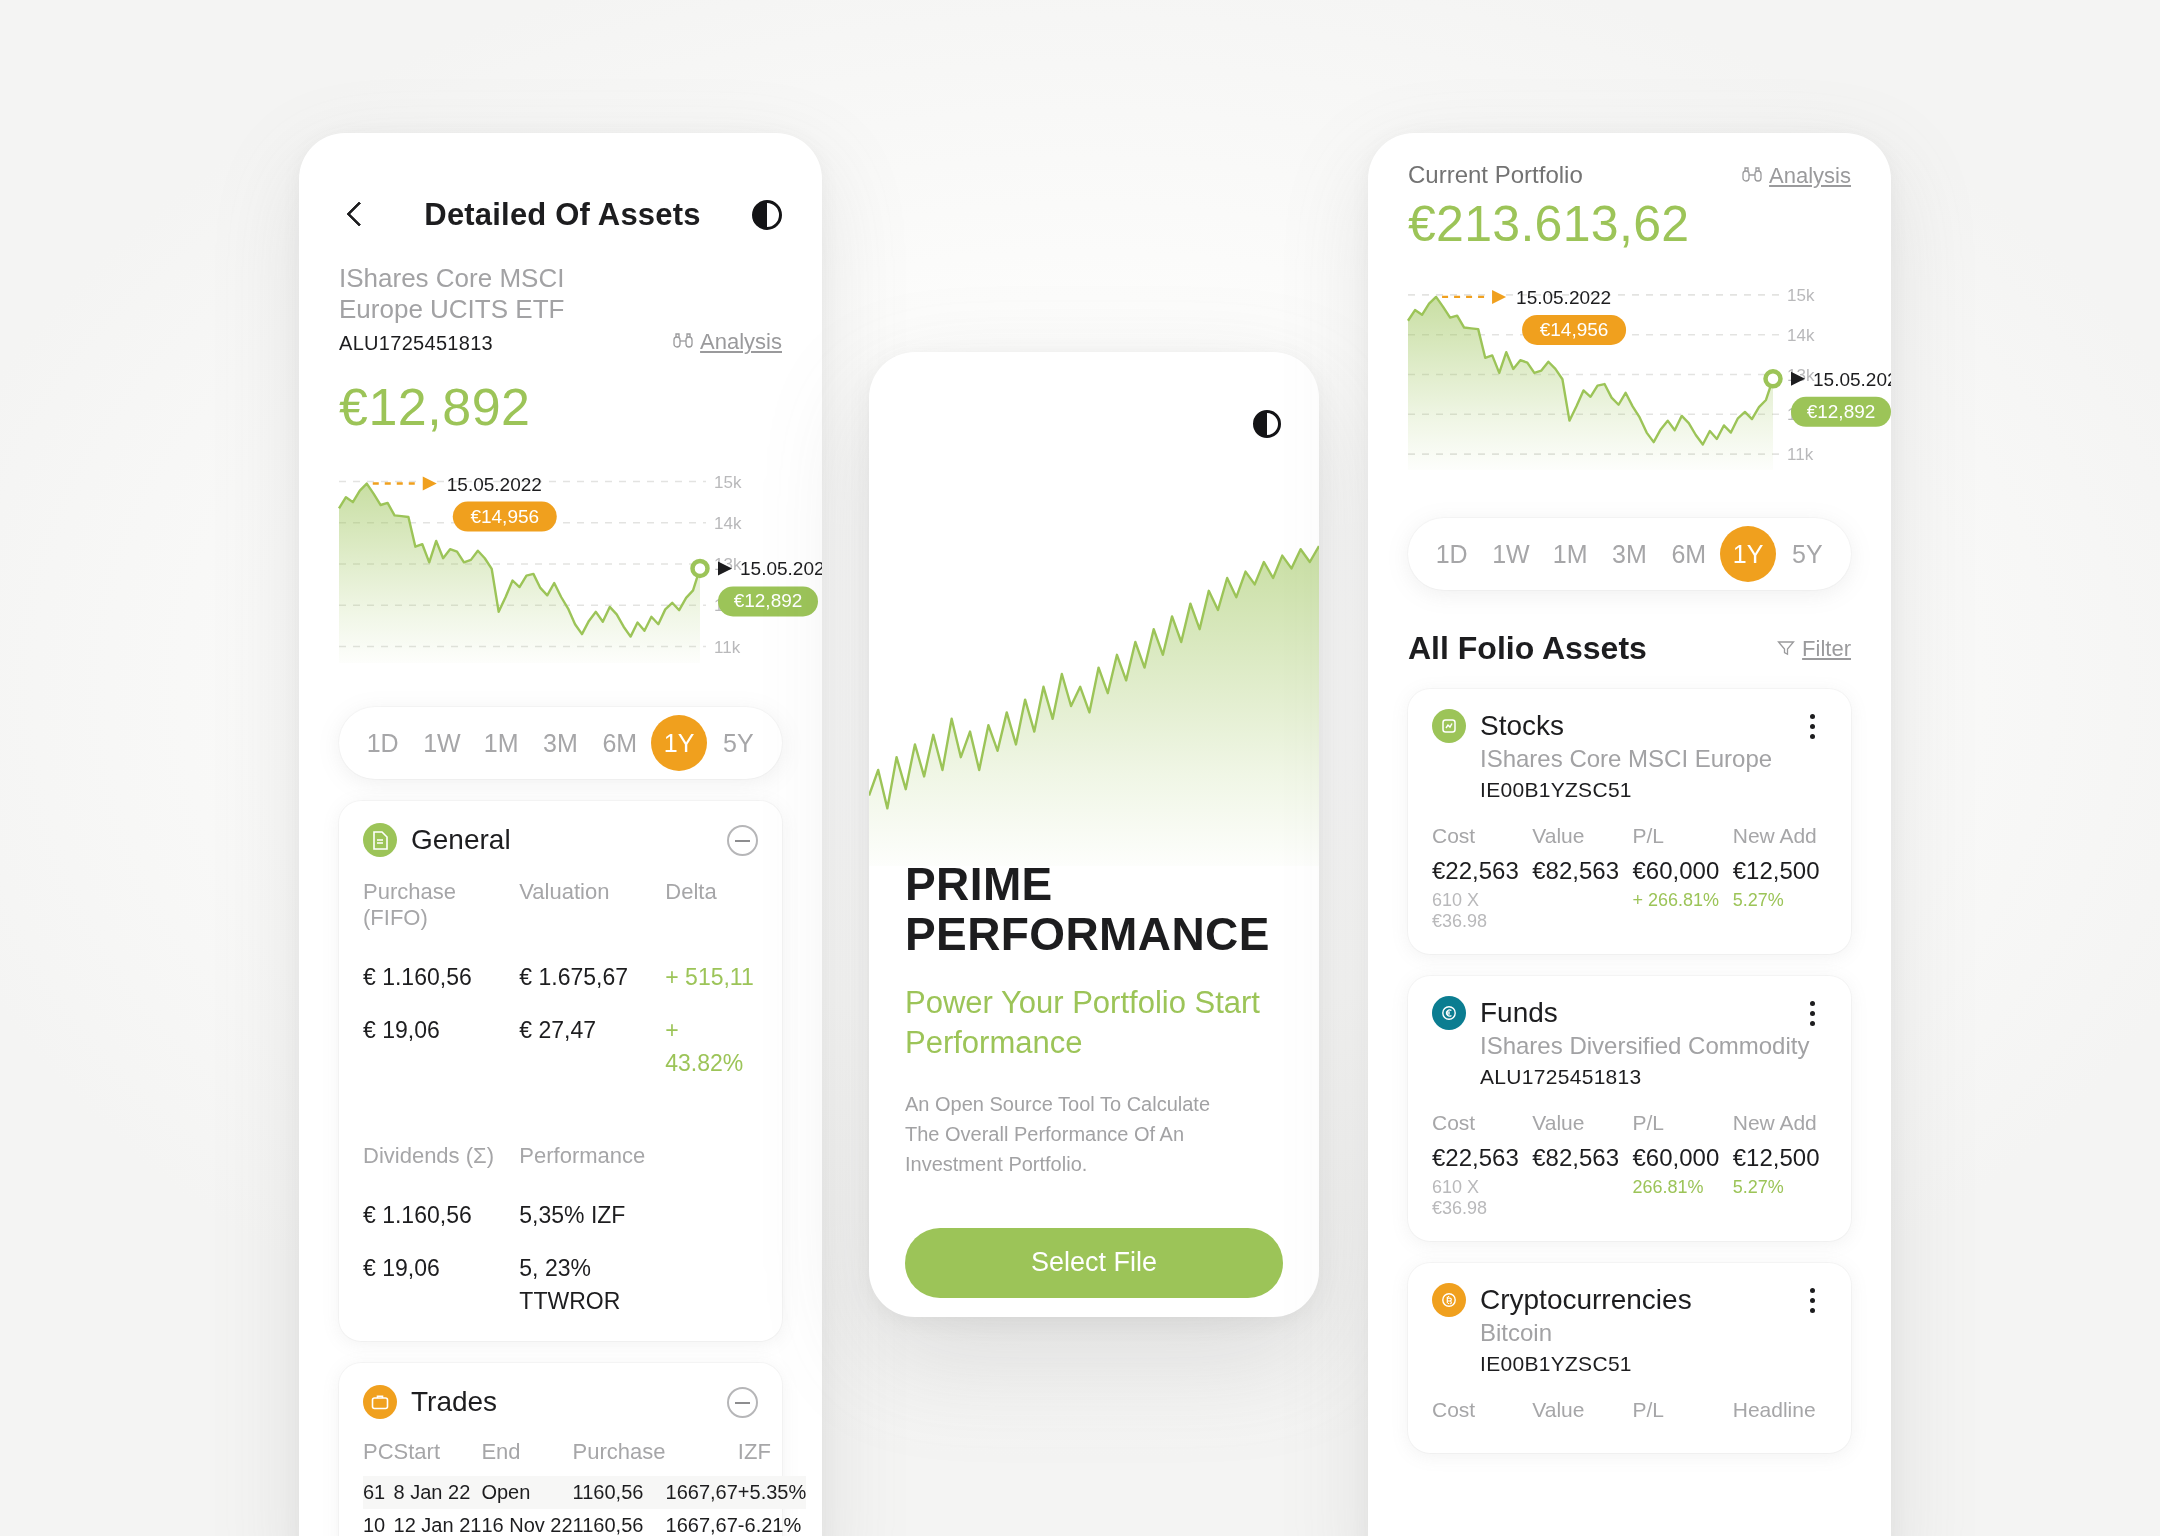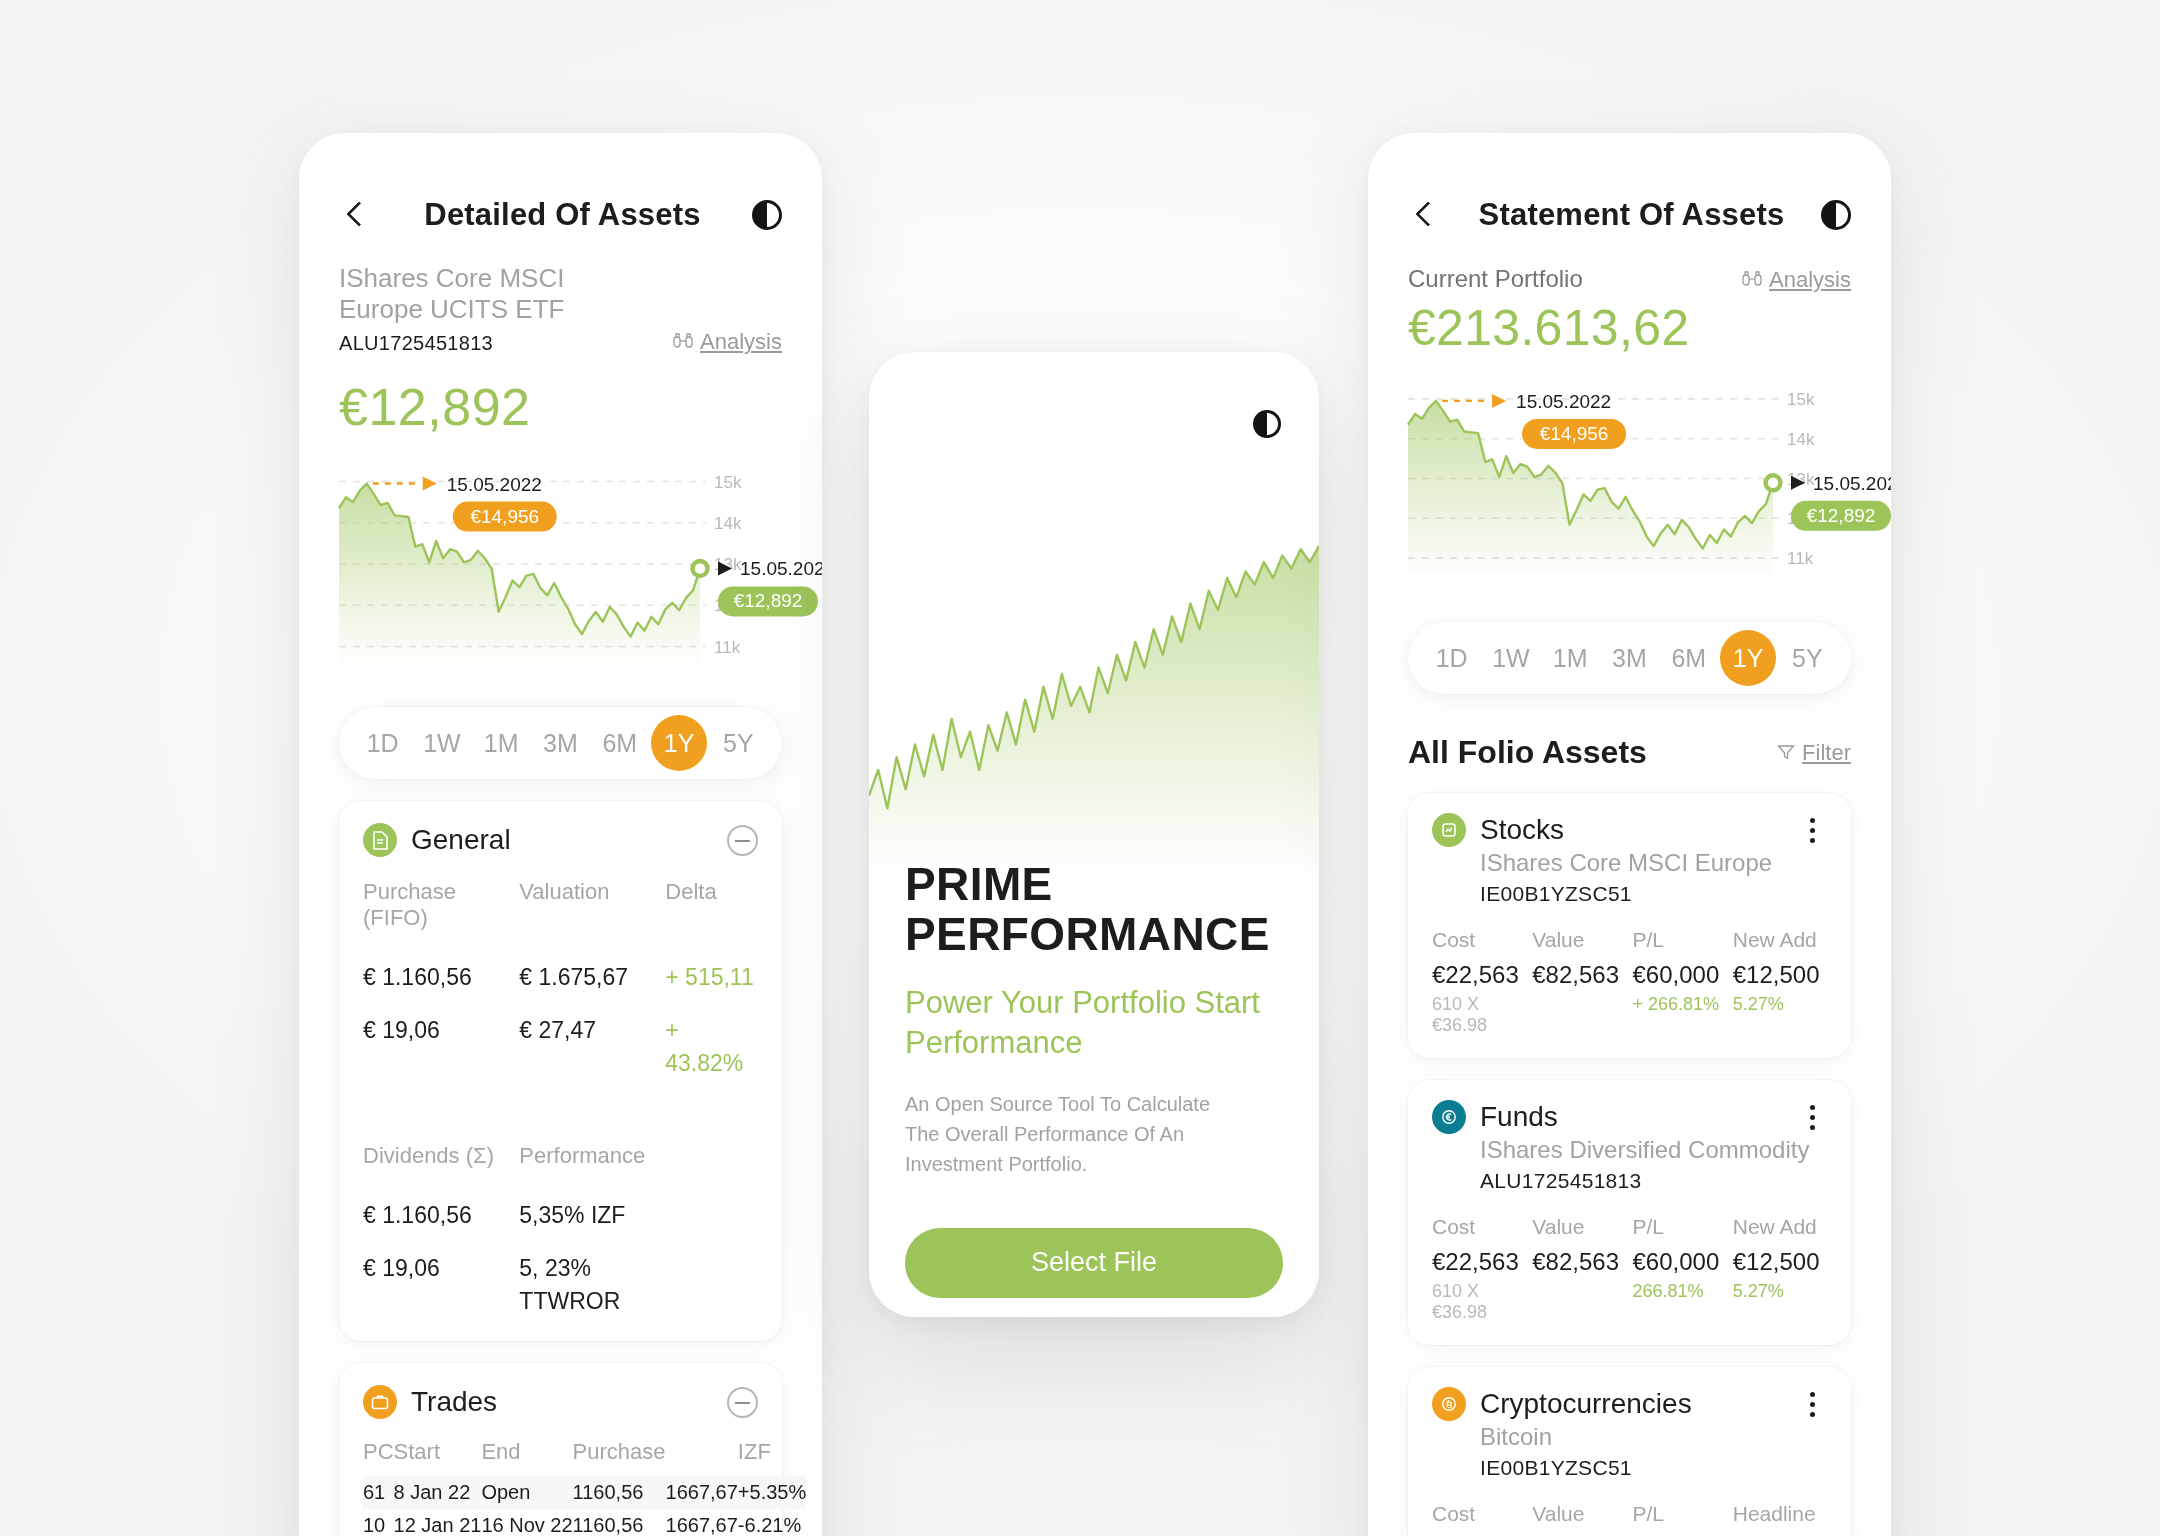--- a/index.html
+++ b/index.html
@@ -435,25 +435,20 @@
   <div class="hero-body">
     <div class="hero-title">PRIME PERFORMANCE</div>
     <div class="hero-sub">Power Your Portfolio Start Performance</div>
     <div class="hero-desc">An Open Source Tool To Calculate The Overall Performance Of An Investment Portfolio.</div>
     <button class="hero-btn">Select File</button>
   </div>
 </div>
 
 <div class="phone phone-side" id="phone-right">
 
-  <div class="topbar">
-    <div class="back-chev"></div>
-    <div class="topbar-title">Statement Of Assets</div>
-    <div class="theme-toggle"></div>
-  </div>
 
   <div class="subhead">
     <div class="portfolio-label">Current Portfolio</div>
     <div class="analysis-link">
       <span>
         <svg width="20" height="18" viewBox="0 0 20 18">
             <g fill="none" stroke="#9a9a9c" stroke-width="1.3">
               <rect x="1" y="6" width="6" height="10" rx="3"></rect>
               <rect x="13" y="6" width="6" height="10" rx="3"></rect>
               <path d="M7 10h6"></path>

